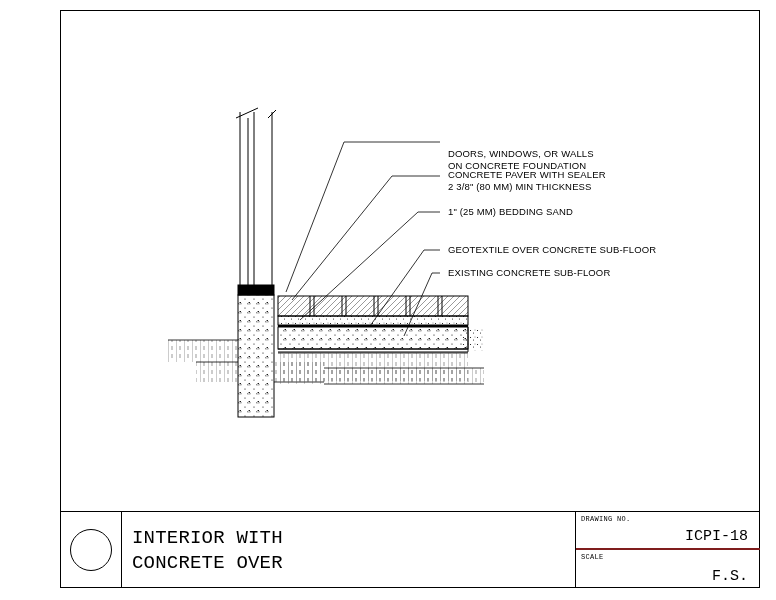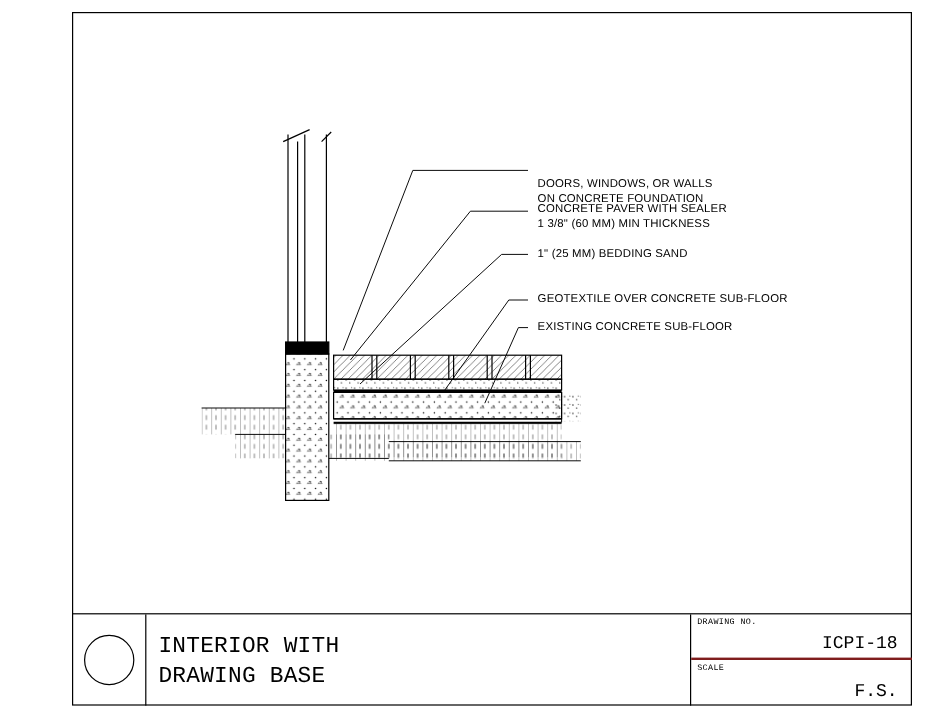--- a/index.html
+++ b/index.html
@@ -218,37 +218,37 @@
         <path d="M404 336 L432 273 L440 273"></path>
       </g>
 
     </g>
   </svg>
 
   <div class="callout" style="left:448px; top:134px;margin-top:14px;">DOORS, WINDOWS, OR WALLS
 ON CONCRETE FOUNDATION</div>
 
   <div class="callout" style="left:448px; top:169px;">CONCRETE PAVER WITH SEALER
-1 3/8" (60 MM) MIN THICKNESS</div>
+2 3/8" (80 MM) MIN THICKNESS</div>
 
   <div class="callout" style="left:448px; top:206px;">1" (25 MM) BEDDING SAND</div>
 
   <div class="callout" style="left:448px; top:267px;">EXISTING CONCRETE SUB-FLOOR</div>
 
   <div class="callout" style="left:448px; top:244px;">GEOTEXTILE OVER CONCRETE SUB-FLOOR</div>
 
   <div class="titleblock">
 
     <div class="tb-circle-cell">
       <div class="tb-circle"></div>
     </div>
 
     <div class="tb-title">
       <div>INTERIOR WITH</div>
-      <div>DRAWING BASE</div>
+      <div>CONCRETE OVER</div>
     </div>
 
     <div class="tb-right">
       <div class="tb-cell top">
         <div class="tb-label">DRAWING NO.</div>
         <div class="tb-value">ICPI-18</div>
       </div>
       <div class="tb-cell bot">
         <div class="tb-label">SCALE</div>
         <div class="tb-value">F.S.</div>

